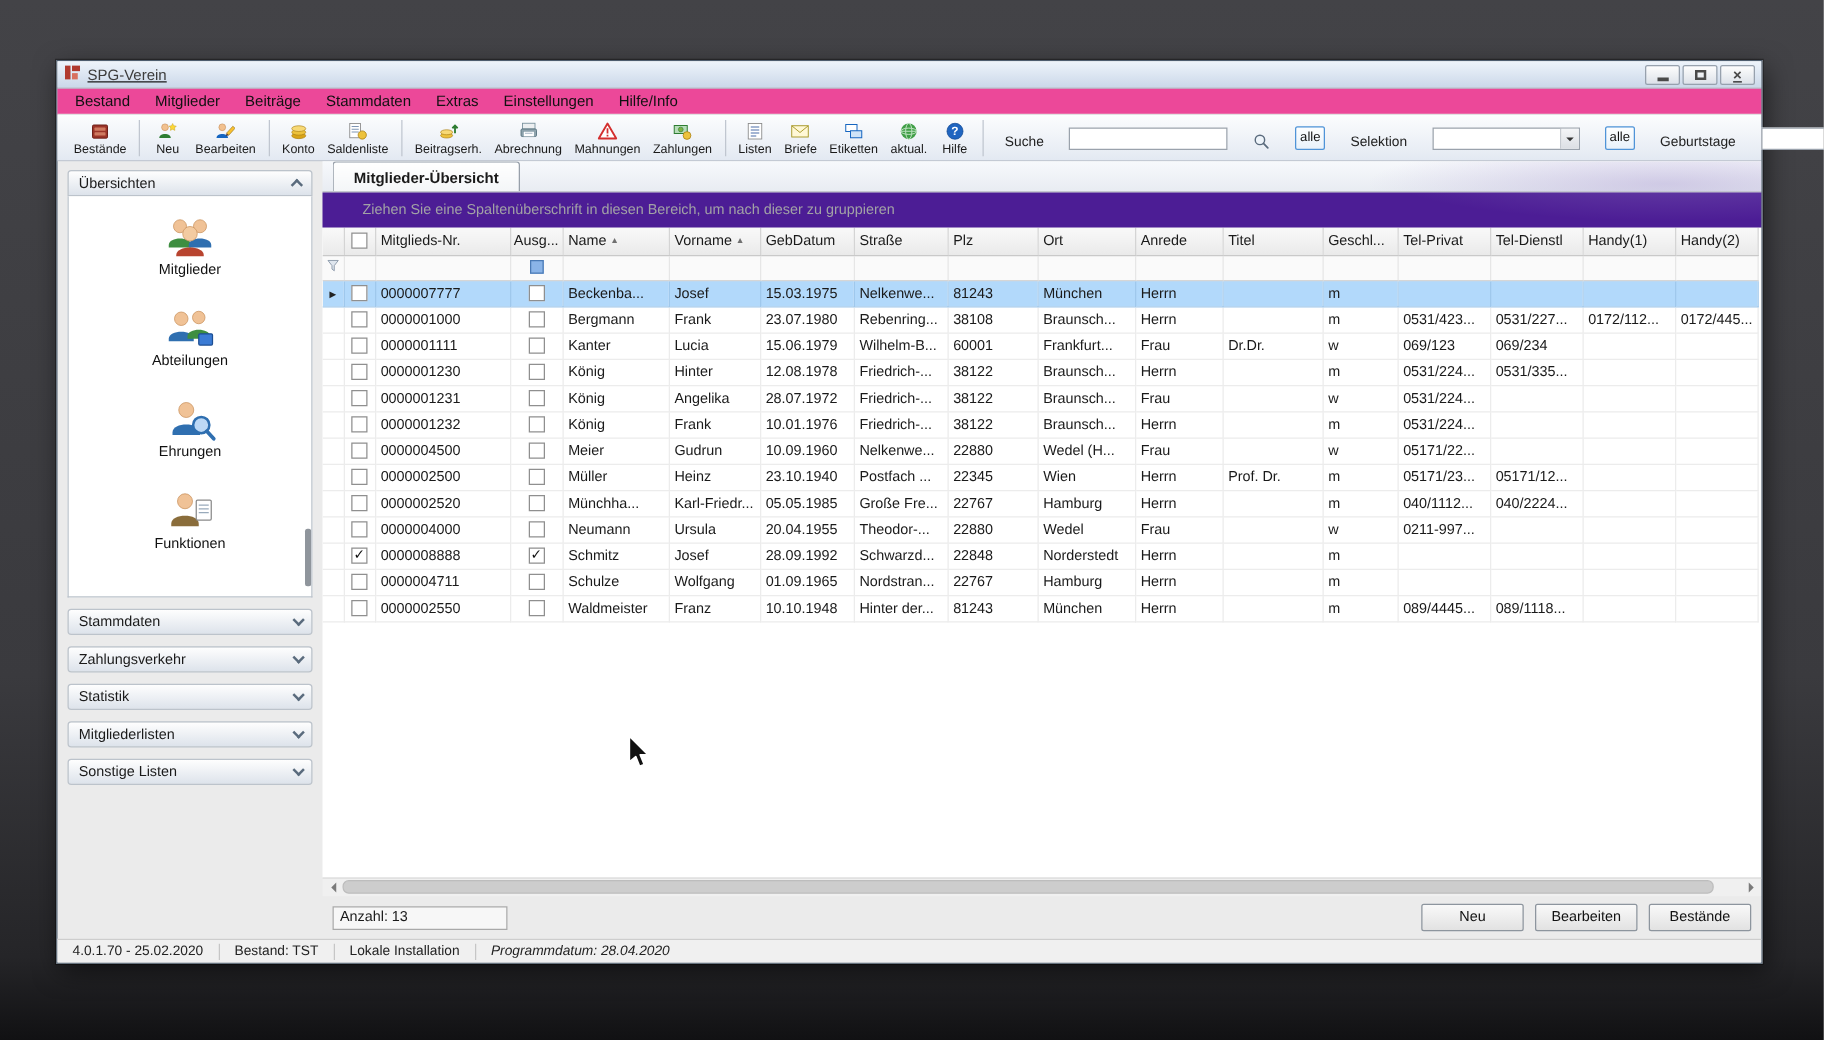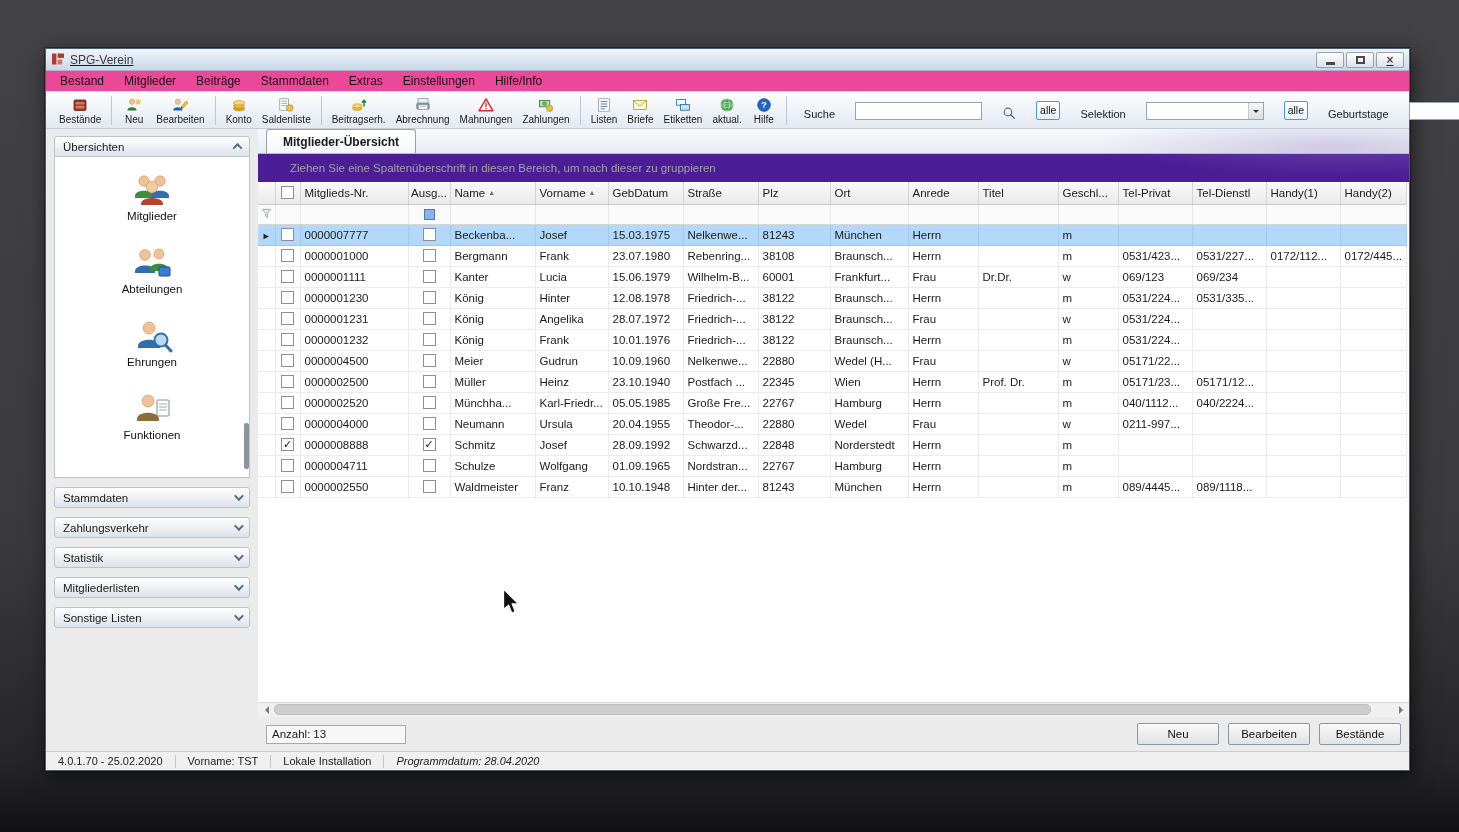--- a/index.html
+++ b/index.html
@@ -783,21 +783,21 @@
               <button class="action-btn">Neu</button>
               <button class="action-btn">Bearbeiten</button>
               <button class="action-btn">Bestände</button>
             </div>
         </div>
       </div>
     </div>
 
     <div class="statusbar" id="statusbar">
         <div class="status-seg">4.0.1.70 - 25.02.2020</div>
-        <div class="status-seg">Vorname: TST</div>
+        <div class="status-seg">Bestand: TST</div>
         <div class="status-seg">Lokale Installation</div>
         <div class="status-seg">Programmdatum: 28.04.2020</div>
       </div>
   </div>
 
   <div class="cursor"><svg width="18" height="27" viewBox="0 0 18 27">
         <path d="M1.5 1 L1.5 21.5 L6.6 17.2 L9.7 25 L13.3 23.5 L10.2 15.9 L16.5 15.9 Z" fill="#111" stroke="#fff" stroke-width="1.3" stroke-linejoin="round"></path>
       </svg></div>
 </div>
 

